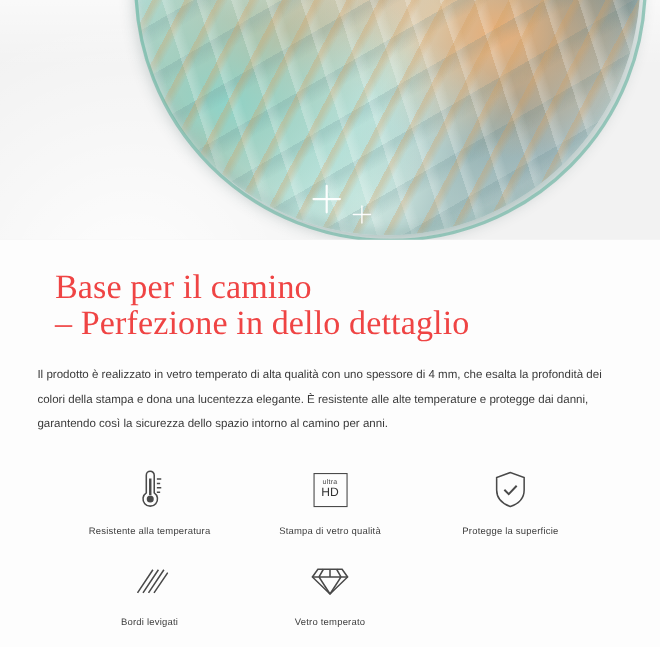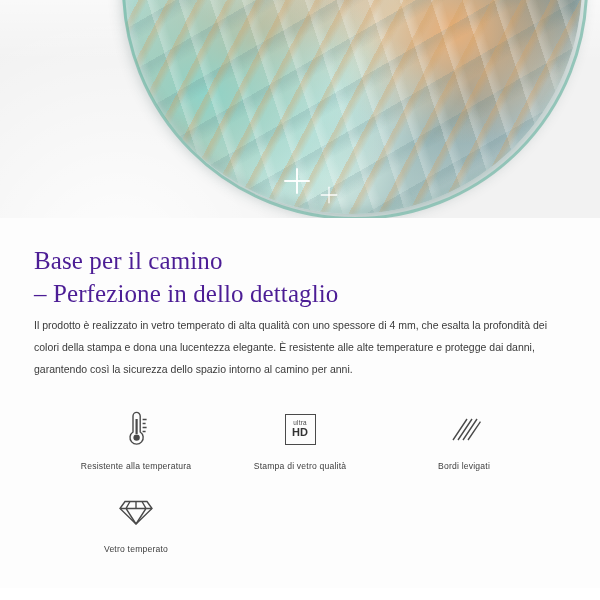--- a/index.html
+++ b/index.html
@@ -93,30 +93,30 @@
   .sparkle::after  { top: 12px; left: 0; height: 2px; width: 26px; }
   .sparkle.s1 { left: 284px; top: 168px; }
   .sparkle.s2 { left: 316px; top: 182px; transform: scale(0.65); }
 
   
   .content {
     padding: 16px 34px 0 34px;
   }
   .headline {
     font-family: "Liberation Serif", serif;
-    font-size: 25px;
+    font-size: 31px;
     line-height: 33px;
-    color: #4c1d95;
+    color: #ef4444;
     font-weight: 400;
     letter-spacing: 0.1px;
-    margin: 10px 0 0 0;
+    margin: 10px 0 0 16px;
   }
   .headline .l2 { display: block; }
   .body-text {
-    margin-top: 4px;
+    margin-top: 20px;
     font-size: 10.5px;
     line-height: 22px;
     color: #3a3a3a;
     max-width: 540px;
   }
 
   
   .features {
     margin-top: 26px;
     display: grid;
@@ -149,21 +149,21 @@
     width: 29px;
     height: 29px;
     border: 1.4px solid #4a4a4a;
     display: flex;
     flex-direction: column;
     align-items: center;
     justify-content: center;
     line-height: 1;
   }
   .ultrahd-box .u1 { font-size: 6.4px; letter-spacing: 0.2px; color: #4a4a4a; }
-  .ultrahd-box .u2 { font-size: 11px; font-weight: bold; color: #333; margin-top: 1px; }
+  .ultrahd-box .u2 { font-size: 11px; font-weight: normal; color: #333; margin-top: 1px; }
   .bottom-edge {
     position: absolute;
     left: 0;
     bottom: 0;
     width: 600px;
     height: 12px;
     background: #ffffff;
   }
 </style>
 </head>
@@ -203,20 +203,29 @@
       <div class="feature">
         <div class="feature-icon">
           <div class="ultrahd-box">
             <span class="u1">ultra</span>
             <span class="u2">HD</span>
           </div>
         </div>
         <div class="feature-label">Stampa di vetro qualità</div>
       </div>
 
+      <div class="feature">
+        <div class="feature-icon">
+          <svg width="34" height="38" viewBox="0 0 34 38" fill="none" stroke="#4a4a4a" stroke-width="1.4">
+            <path d="M17 3.5 4.5 8.2v11.2c0 8 5.4 12.6 12.5 15.1 7.1-2.5 12.5-7.1 12.5-15.1V8.2z"></path>
+            <path d="M11.5 19.2l4 4 7.2-7.6" stroke-width="1.8"></path>
+          </svg>
+        </div>
+        <div class="feature-label">Protegge la superficie</div>
+      </div>
 
       <div class="feature">
         <div class="feature-icon">
           <svg width="34" height="34" viewBox="0 0 34 34" fill="none" stroke="#4a4a4a" stroke-width="1.4">
             <path d="M6 28L20 7M11 28L25 7M16 28L30 7M21 28L33.5 9.6"></path>
           </svg>
         </div>
         <div class="feature-label">Bordi levigati</div>
       </div>
 

